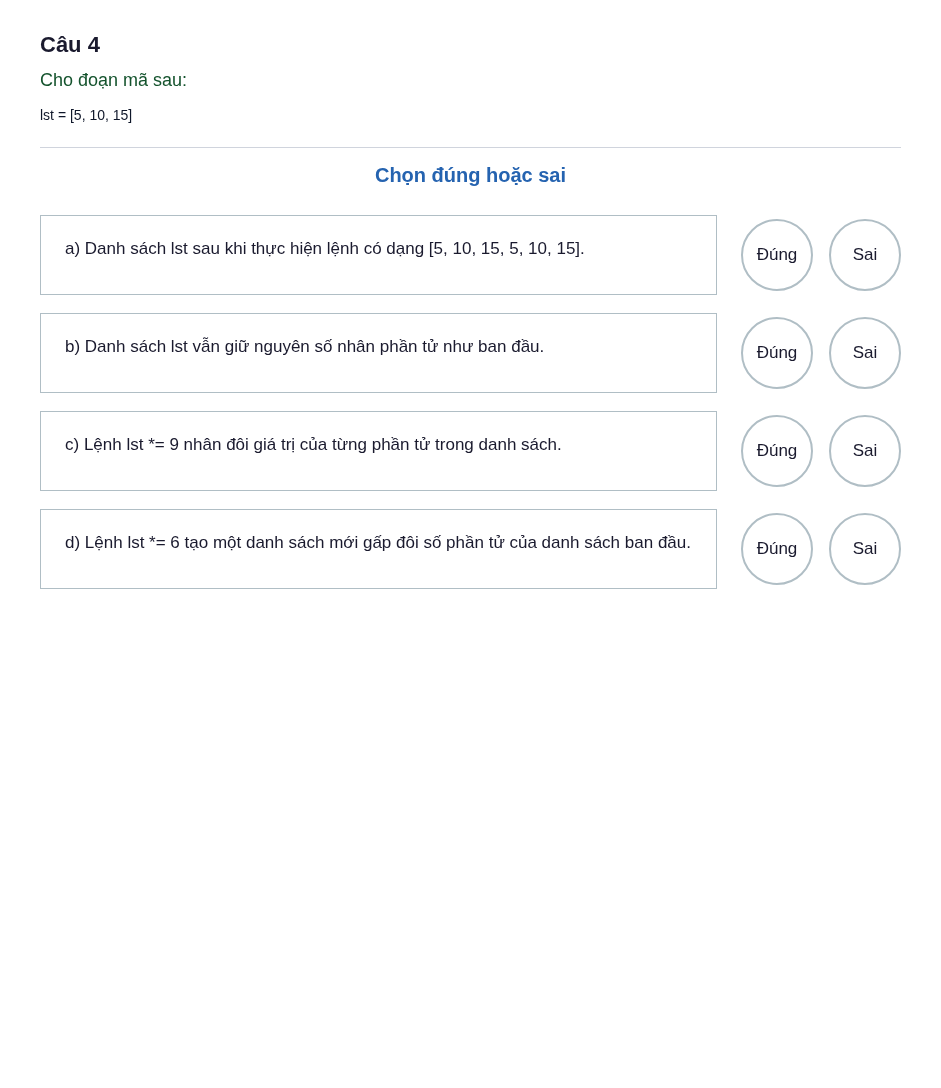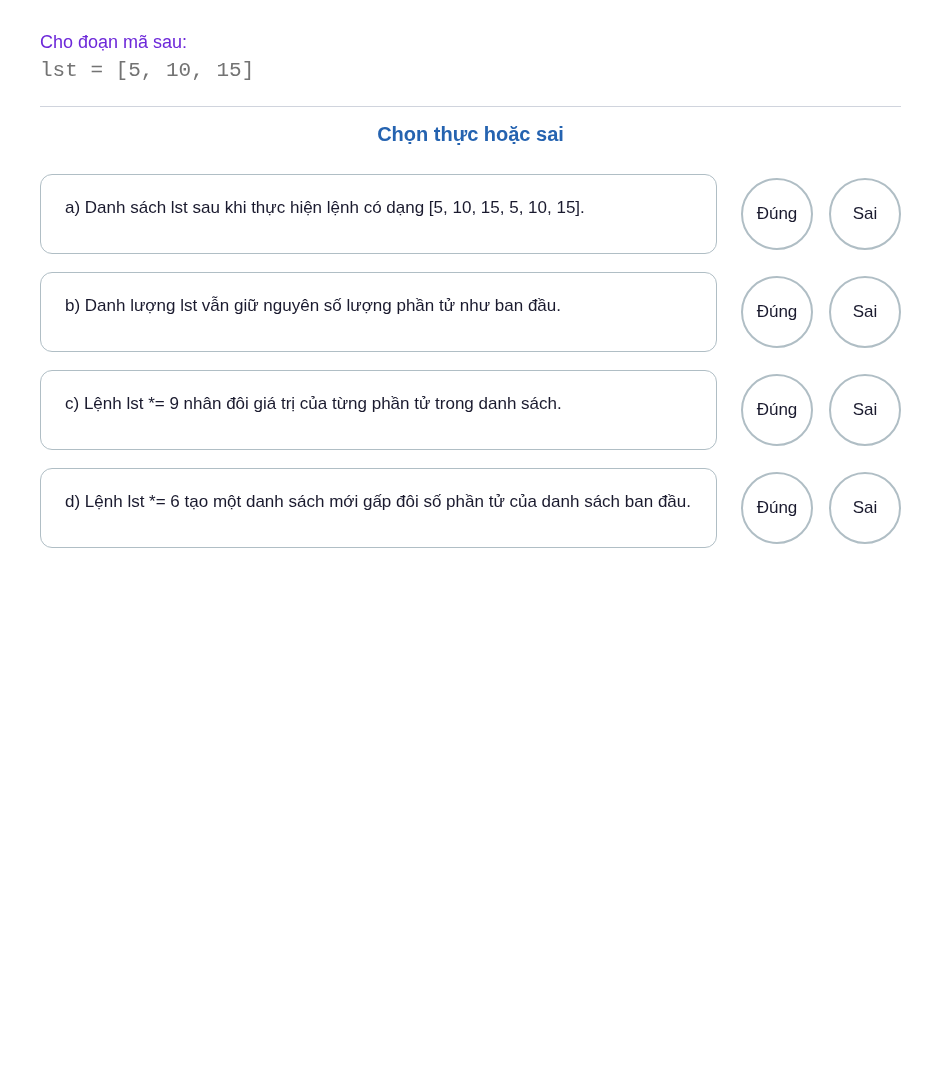--- a/index.html
+++ b/index.html
@@ -19,28 +19,28 @@
 
     .question-title {
       font-size: 22px;
       font-weight: 700;
       color: #1a1a2e;
       margin-bottom: 12px;
     }
 
     .question-intro {
       font-size: 18px;
-      color: #6d28d9;
-      margin-bottom: 6px;
+      color: #14532d;
+      margin-bottom: 16px;
     }
 
     .code-line {
-      font-size: 21px;
-      font-family: Liberation Mono, monospace;
-      color: #737373;
+      font-size: 14px;
+      font-family: Liberation Sans, sans-serif;
+      color: #0f172a;
       margin-bottom: 4px;
     }
 
     .divider {
       border: none;
       border-top: 1px solid #d0d4dd;
       margin: 24px 0 16px 0;
     }
 
     .section-label {
@@ -59,21 +59,21 @@
 
     .answer-row {
       display: flex;
       align-items: center;
       gap: 24px;
     }
 
     .answer-box {
       flex: 1;
       border: 1.5px solid #b0bec5;
-      border-radius: 12px;
+      border-radius: 0;
       padding: 20px 24px;
       font-size: 17px;
       color: #1a1a2e;
       line-height: 1.55;
       background: #ffffff;
       min-height: 80px;
     }
 
     .answer-buttons {
       display: flex;
@@ -94,42 +94,43 @@
       display: flex;
       align-items: center;
       justify-content: center;
       transition: background 0.15s, border-color 0.15s;
     }
   </style>
 </head>
 <body>
 
 <div>
+  <div class="question-title">Câu 4</div>
 
   <div class="question-intro">Cho đoạn mã sau:</div>
 
   <div class="code-line">lst = [5, 10, 15]</div>
 
 
   <hr class="divider">
 
-  <div class="section-label">Chọn thực hoặc sai</div>
+  <div class="section-label">Chọn đúng hoặc sai</div>
 
   <div class="answer-rows">
 
     <div class="answer-row">
       <div class="answer-box">a) Danh sách lst sau khi thực hiện lệnh có dạng [5, 10, 15, 5, 10, 15].</div>
       <div class="answer-buttons">
         <button class="choice-btn">Đúng</button>
         <button class="choice-btn">Sai</button>
       </div>
     </div>
 
     <div class="answer-row">
-      <div class="answer-box">b) Danh lượng lst vẫn giữ nguyên số lượng phần tử như ban đầu.</div>
+      <div class="answer-box">b) Danh sách lst vẫn giữ nguyên số nhân phần tử như ban đầu.</div>
       <div class="answer-buttons">
         <button class="choice-btn">Đúng</button>
         <button class="choice-btn">Sai</button>
       </div>
     </div>
 
     <div class="answer-row">
       <div class="answer-box">c) Lệnh lst *= 9 nhân đôi giá trị của từng phần tử trong danh sách.</div>
       <div class="answer-buttons">
         <button class="choice-btn">Đúng</button>

